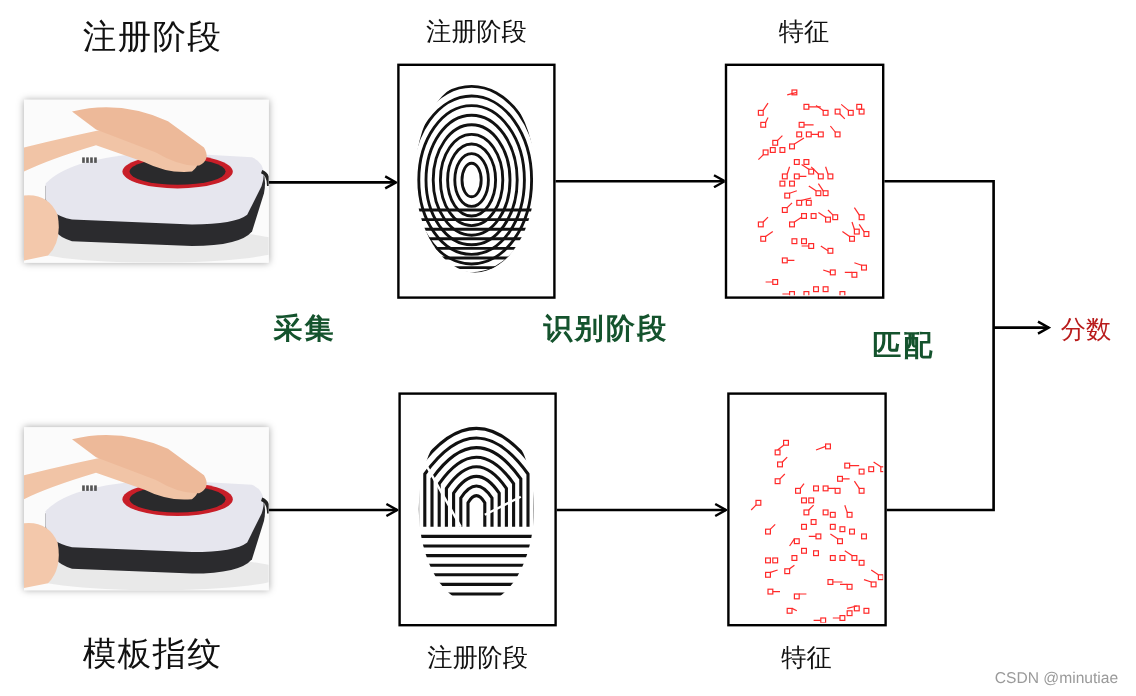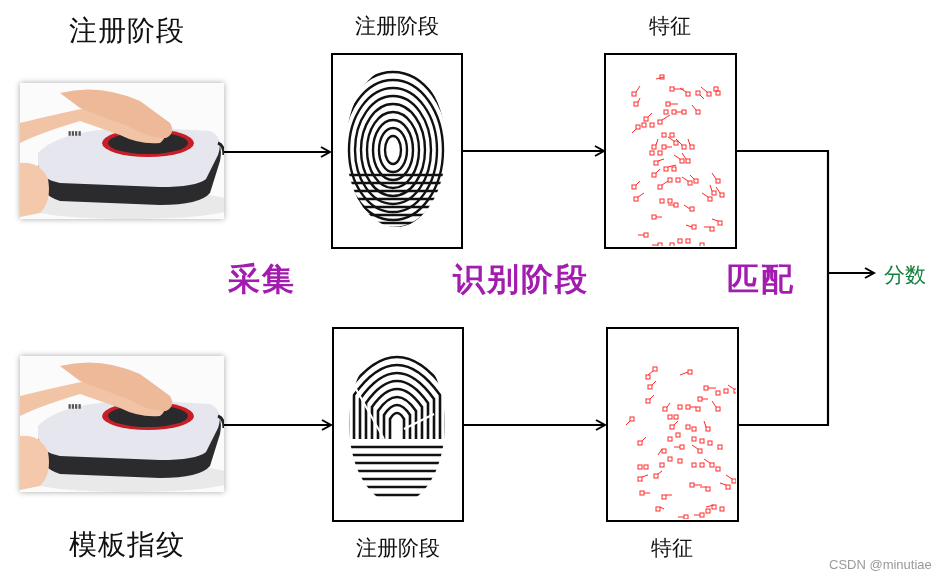--- a/index.html
+++ b/index.html
@@ -1,24 +1,24 @@
 <!DOCTYPE html>
 <html><head>
 <meta charset="utf-8">
 <style>
   html, body { margin:0; padding:0; background:#ffffff; }
   body { width:947px; height:580px; position:relative; overflow:hidden;
          font-family:"DejaVu Sans", "Liberation Sans", sans-serif; }
   .abs { position:absolute; }
   .stage-label { font-size:28px; color:#111; letter-spacing:1px;margin-left:44px; }
   .cap { font-size:21px; color:#111; text-align:center; }
-  .blue { font-size:32px; color:#a21caf; font-weight:bold; letter-spacing:2px; }
+  .blue { font-size:24px; color:#14532d; font-weight:bold; letter-spacing:2px; }
   .box { position:absolute; border:2.5px solid #000; background:#fff; box-sizing:border-box; }
   .scanner { position:absolute; box-shadow:0 0 6px rgba(0,0,0,0.35); overflow:hidden; background:#fdfdfd; }
-  .out-label { font-size:21px; color:#15803d; }
+  .out-label { font-size:21px; color:#b91c1c; }
   .wm { font-size:13px; color:#9a9a9a; font-family:"Liberation Sans", sans-serif; }
   svg { position:absolute; left:0; top:0; }
 </style>
 </head>
 <body>
 
 <svg width="947" height="580">
   <defs>
     <marker id="ah" markerWidth="12" markerHeight="12" refX="10" refY="6" orient="auto" markerUnits="userSpaceOnUse">
       <path d="M1,1 L10,6 L1,11" fill="none" stroke="#000" stroke-width="2"></path>
@@ -310,17 +310,17 @@
         <line x1="76" y1="188" x2="70" y2="188"></line>
       <rect x="92" y="184" width="4" height="4"></rect>
         <line x1="92" y1="186" x2="86" y2="186"></line>
     </g>
   </svg>
 </div>
 <div class="abs cap" style="left:606px;top:534px;width:132px;">特征</div>
 
 <div class="abs blue" style="left:228px;top:258px;">采集</div>
 <div class="abs blue" style="left:453px;top:258px;">识别阶段</div>
-<div class="abs blue" style="left:727px;top:258px;">匹配</div>
+<div class="abs blue" style="left:727px;top:272px;">匹配</div>
 
 <div class="abs out-label" style="left:884px;top:261px;">分数</div>
 
 <div class="abs wm" style="left:829px;top:557px;text-align:center;">CSDN @minutiae</div>
 
 </body></html>

